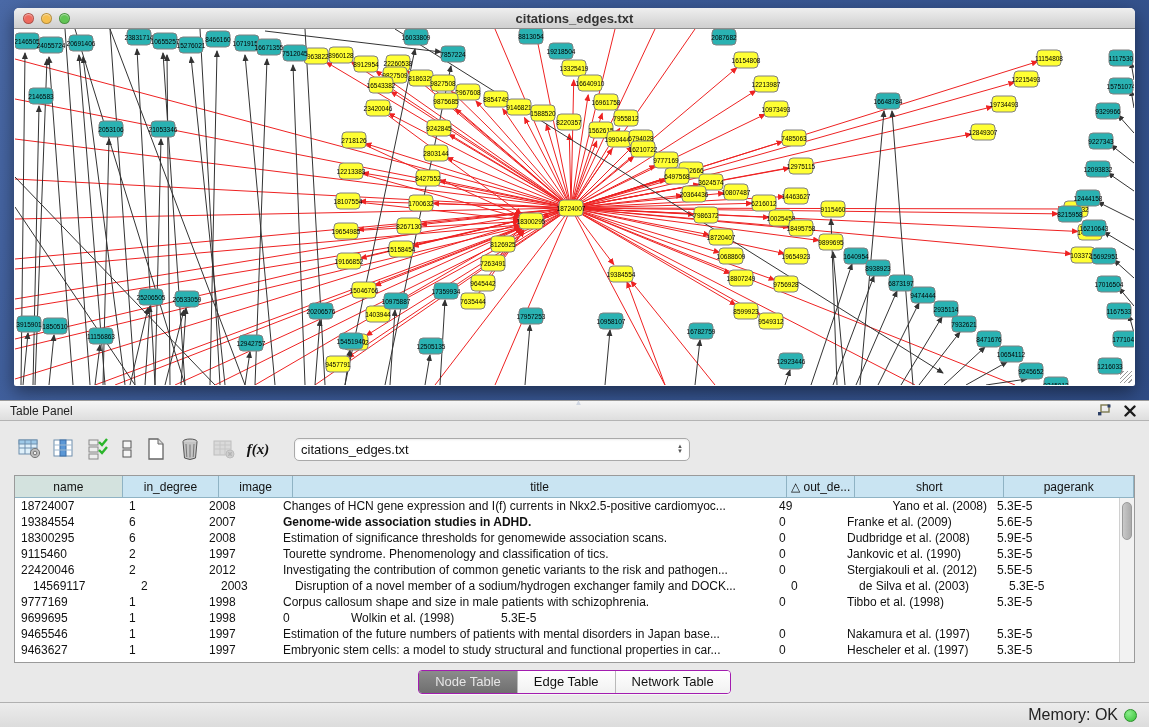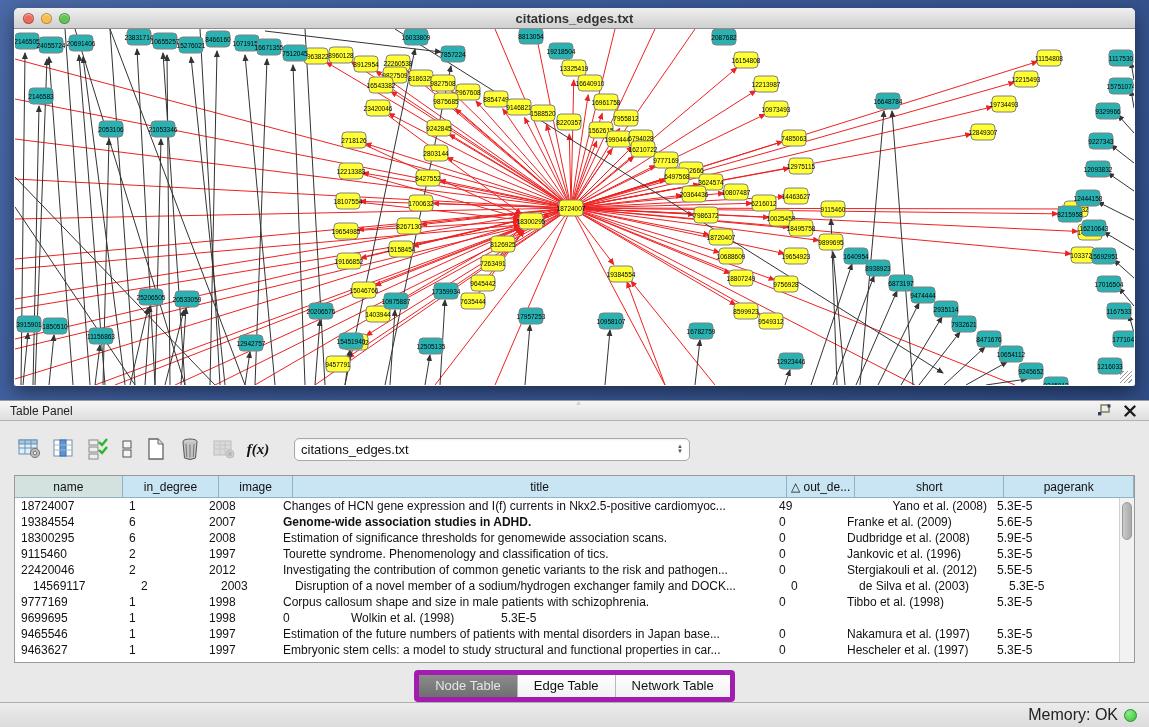--- a/index.html
+++ b/index.html
@@ -61,21 +61,21 @@
   .body-rows { font-size:12px; color:#111; }
   .t-row { display:flex; height:16px; cursor:default; }
   .t-cell { padding:1px 4px 0 6px; white-space:nowrap; overflow:hidden; }
   .vscroll { position:absolute; right:0; top:22px; bottom:0; width:15px;
     background:#f2f2f2; border-left:1px solid #d0d0d0; }
   .vthumb { position:absolute; left:2px; top:4px; width:10px; height:38px;
     border-radius:6px; background:linear-gradient(90deg,#c9c9c9,#ababab);
     border:1px solid #9a9a9a; }
 
   .tabbar { display:flex; justify-content:center; margin-top:7px; }
-  .seg { display:inline-flex; border:5px solid #a21caf; border-radius:4px;
+  .seg { display:inline-flex; border:1px solid #a21caf; border-radius:4px;
     overflow:hidden; background:#fdfdfd; box-shadow:0 1px 1px rgba(255,255,255,.7); }
   .seg-item { padding:3px 16px 4px; font-size:13px; color:#111; cursor:pointer;
     border-right:1px solid #b9b9b9; background:linear-gradient(#ffffff,#f1f1f1); }
   .seg-item:last-child { border-right:none; }
   .seg-item.active { background:linear-gradient(#8b8b8b,#6f6f6f); color:#e6e6e6; }
 
   
   .status-bar { position:absolute; left:0; top:702px; width:1149px; height:25px;
     background:linear-gradient(#ececec,#dcdcdc); border-top:1px solid #b0b0b0;
     display:flex; align-items:center; justify-content:flex-end; padding-right:12px; gap:6px; }
@@ -950,21 +950,21 @@
           <div class="t-cell" style="width: 68px;">0</div>
           <div class="t-cell" style="width: 150px;">Dudbridge et al. (2008)</div>
           <div class="t-cell" style="width: 130px;">5.9E-5</div>
         </div>
         <div class="t-row">
           <div class="t-cell" style="width: 108px;">9115460</div>
           <div class="t-cell" style="width: 80px;">2</div>
           <div class="t-cell" style="width: 74px;">1997</div>
           <div class="t-cell" style="width: 496px;">Tourette syndrome. Phenomenology and classification of tics.</div>
           <div class="t-cell" style="width: 68px;">0</div>
-          <div class="t-cell" style="width: 150px;">Jankovic et al. (1996)</div>
+          <div class="t-cell" style="width: 150px;">Jankovic et al. (1990)</div>
           <div class="t-cell" style="width: 130px;">5.3E-5</div>
         </div>
         <div class="t-row">
           <div class="t-cell" style="width: 108px;">22420046</div>
           <div class="t-cell" style="width: 80px;">2</div>
           <div class="t-cell" style="width: 74px;">2012</div>
           <div class="t-cell" style="width: 496px;">Investigating the contribution of common genetic variants to the risk and pathogen...</div>
           <div class="t-cell" style="width: 68px;">0</div>
           <div class="t-cell" style="width: 150px;">Stergiakouli et al. (2012)</div>
           <div class="t-cell" style="width: 130px;">5.5E-5</div>

